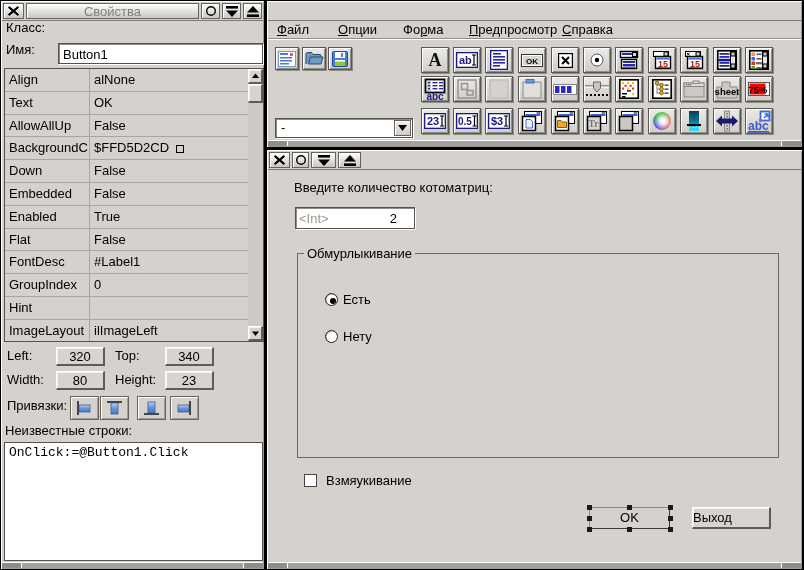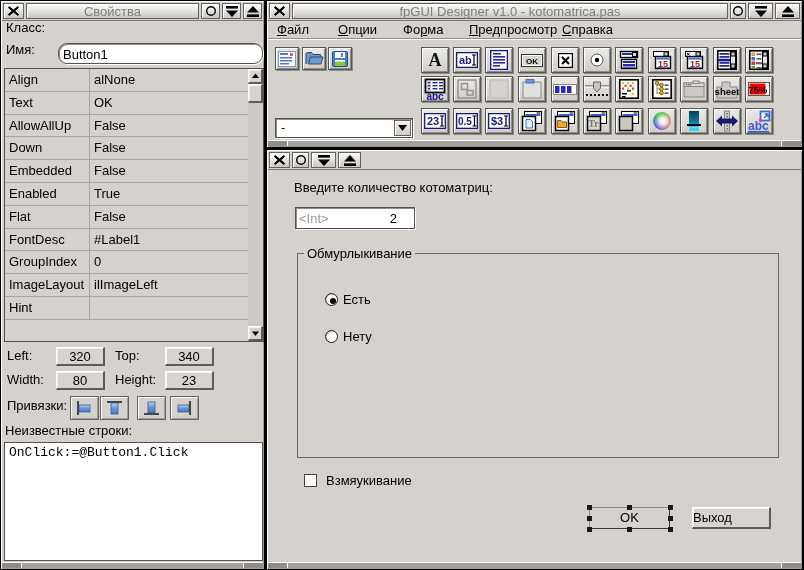--- a/index.html
+++ b/index.html
@@ -72,37 +72,41 @@
           <svg width="14" height="11" viewBox="0 0 14 11">
             <path d="M1 6.5 L13 6.5 L7 0 Z" fill="#000"></path>
             <rect x="1" y="8.4" width="12" height="2.6" fill="#000"></rect>
           </svg>
         </div>
   </div>
   <div class="tsep"></div>
   <div class="abs" style="left:5px;top:19px;">Класс:</div>
   <div class="abs" style="left:49px;top:19px;font-weight:bold;font-size:13.5px;margin-top:48px;">TfpgButton</div>
   <div class="abs" style="left:5px;top:41px;">Имя:</div>
-  <div class="abs sunk" style="left:57px;top:42px;width:205px;height:21px;border-radius:9px;">
+  <div class="abs sunk" style="left:57px;top:42px;width:205px;height:21px;">
     <div class="abs" style="left:4px;top:3px;">Button1</div>
   </div>
   <div class="abs" id="grid" style="left:3px;top:67px;width:260px;height:274px;border:1px solid #54524e;background:#d5d2cd;overflow:hidden;">
     <div class="grow">
           <span class="gk">Align</span>
           <span class="gv">alNone</span>
         </div>
     <div class="grow">
           <span class="gk">Text</span>
           <span class="gv">OK</span>
         </div>
     <div class="grow">
           <span class="gk">AllowAllUp</span>
           <span class="gv">False</span>
         </div>
     <div class="grow">
+          <span class="gk">BackgroundC</span>
+          <span class="gv">$FFD5D2CD&nbsp;&nbsp;<span style="display:inline-block;width:8px;height:8px;border:1px solid #000;vertical-align:-0.5px;"></span></span>
+        </div>
+    <div class="grow">
           <span class="gk">Down</span>
           <span class="gv">False</span>
         </div>
     <div class="grow">
           <span class="gk">Embedded</span>
           <span class="gv">False</span>
         </div>
     <div class="grow">
           <span class="gk">Enabled</span>
           <span class="gv">True</span>
@@ -113,26 +117,26 @@
         </div>
     <div class="grow">
           <span class="gk">FontDesc</span>
           <span class="gv">#Label1</span>
         </div>
     <div class="grow">
           <span class="gk">GroupIndex</span>
           <span class="gv">0</span>
         </div>
     <div class="grow">
+          <span class="gk">Hint</span>
+          <span class="gv"></span>
+        </div>
+    <div class="grow">
           <span class="gk">ImageLayout</span>
           <span class="gv">ilImageLeft</span>
-        </div>
-    <div class="grow">
-          <span class="gk">Hint</span>
-          <span class="gv"></span>
         </div>
 
     <div class="abs" style="right:0;top:0;width:15px;bottom:0;background:#cdcac5;"></div>
     <div class="abs raised sbb" style="right:0;top:0;width:15px;height:15px;">
           <svg width="9" height="9" viewBox="0 0 9 9">
             <path d="M4.5 1.5 L8 6 L1 6 Z" fill="#000"></path>
           </svg>
         </div>
     <div class="abs raised" style="right:0;top:15px;width:15px;height:19px;"></div>
     <div class="abs raised sbb" style="right:0;bottom:0;width:15px;height:15px;">
@@ -183,45 +187,20 @@
         </svg>
       </div>
   <div class="abs" style="left:4px;top:422px;">Неизвестные строки:</div>
   <div class="abs" style="left:3px;top:441px;width:259px;height:119px;background:#fff;border:1px solid #54524e;">
     <div class="abs" style="left:4px;top:2px;font-family:'Liberation Mono',monospace;font-size:13px;">OnClick:=@Button1.Click</div>
   </div>
   <div class="bbar"></div>
 </div>
 
 <div class="win" id="wdes" style="left:266px;top:0;width:537px;height:148px;">
-  <div class="tbar">
-    <div class="tbtn" style="width:21px;">
-          <svg width="11" height="10" viewBox="0 0 11 10">
-            <path d="M1.2 0.6 L5.5 4 L9.8 0.6 L10.6 1.6 L6.6 5 L10.6 8.4 L9.8 9.4 L5.5 6 L1.2 9.4 L0.4 8.4 L4.4 5 L0.4 1.6 Z" fill="#000" stroke="#000" stroke-width="1" stroke-linejoin="miter"></path>
-          </svg>
-        </div>
-    <div class="ttl">fpGUI Designer v1.0 - kotomatrica.pas</div>
-    <div class="tbtn" style="width:16px;">
-          <svg width="12" height="12" viewBox="0 0 12 12">
-            <circle cx="6" cy="6" r="4.3" fill="none" stroke="#000" stroke-width="1.4"></circle>
-          </svg>
-        </div>
-    <div class="tbtn" style="width:25px;">
-          <svg width="14" height="11" viewBox="0 0 14 11">
-            <rect x="1" y="0" width="12" height="2.6" fill="#000"></rect>
-            <path d="M1 4.5 L13 4.5 L7 11 Z" fill="#000"></path>
-          </svg>
-        </div>
-    <div class="tbtn" style="width:25px;">
-          <svg width="14" height="11" viewBox="0 0 14 11">
-            <path d="M1 6.5 L13 6.5 L7 0 Z" fill="#000"></path>
-            <rect x="1" y="8.4" width="12" height="2.6" fill="#000"></rect>
-          </svg>
-        </div>
-  </div>
   <div class="tsep"></div>
   <div id="menubar" class="abs" style="left:2px;right:2px;top:21px;height:28px;border-radius:8px;">
     <span class="abs menu-i" style="left:8px;"><u>Ф</u>айл</span>
     <span class="abs menu-i" style="left:69px;"><u>О</u>пции</span>
     <span class="abs menu-i" style="left:134px;">Фо<u>р</u>ма</span>
     <span class="abs menu-i" style="left:200px;"><u>П</u>редпросмотр</span>
     <span class="abs menu-i" style="left:293px;"><u>С</u>правка</span>
   </div>
   <div class="abs" style="left:1px;right:1px;top:37px;height:1px;background:#8f8d88;box-shadow:0 1px 0 #fff;"></div>
   <div id="toolbtns">

